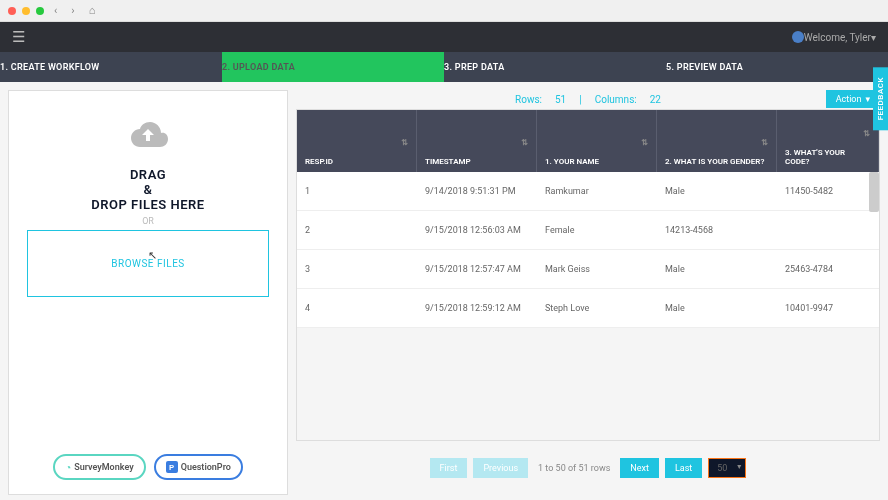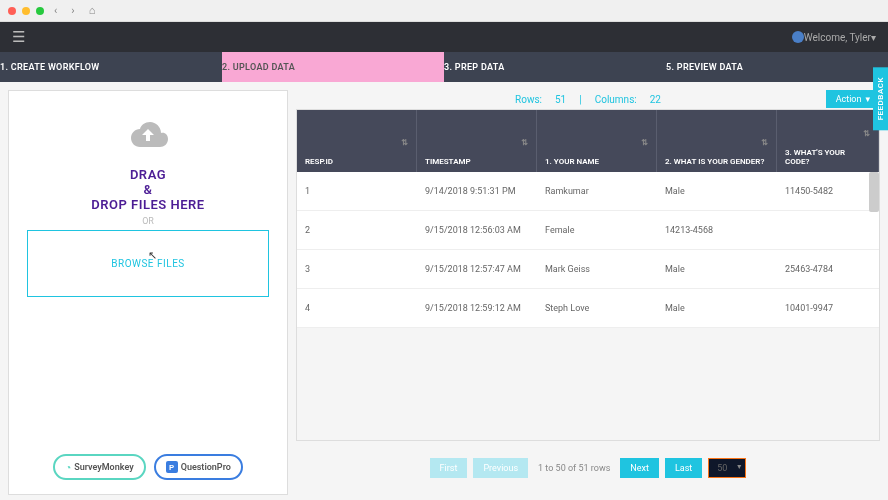--- a/index.html
+++ b/index.html
@@ -7,25 +7,25 @@
 .browser-chrome{height:22px;background:#f0f0f0;display:flex;align-items:center;padding:0 8px;gap:6px;border-bottom:1px solid #ddd}
 .dot{width:8px;height:8px;border-radius:50%}
 .dot-r{background:#ff5f56}.dot-y{background:#ffbd2e}.dot-g{background:#27c93f}
 .nav-btn{color:#888;font-size:11px;margin:0 4px;cursor:pointer}
 .topbar{background:#2d2f35;height:30px;display:flex;align-items:center;justify-content:space-between;padding:0 12px;color:#bbb}
 .hamburger{cursor:pointer;font-size:15px}
 .welcome{display:flex;align-items:center;font-size:10px;color:#aaa}
 .avatar{width:12px;height:12px;border-radius:50%;background:#4a7fc7}
 .tabs{display:flex;background:#fff}
 .tab{flex:1;padding:10px 0;font-size:9px;font-weight:600;color:#fff;background:#3d4351;cursor:pointer;letter-spacing:.3px}
-.tab.active{background:#f9a8d4;color:#555}
+.tab.active{background:#22c55e;color:#555}
 .content{display:flex;padding:8px;gap:8px;position:relative}
 .left-panel{width:280px;border:1px solid #ddd;background:#fff;display:flex;flex-direction:column;align-items:center;padding:30px 18px 14px;height:405px}
 .cloud-icon{color:#bbb;margin-bottom:10px}
-.drag-line{color:#4c1d95;font-size:13px;font-weight:600;letter-spacing:.5px;text-align:center}
+.drag-line{color:#0f172a;font-size:13px;font-weight:600;letter-spacing:.5px;text-align:center}
 .or-text{color:#bbb;font-size:9px;margin:4px 0}
 .browse-btn{width:100%;padding:27px;border:1px solid #1fc4e0;background:#fff;color:#1fc4e0;font-size:10px;font-weight:400;letter-spacing:.5px;cursor:pointer;position:relative}
 .cursor{position:absolute;left:50%;top:18px;font-size:11px;color:#333}
 .integ{margin-top:auto;display:flex;gap:8px}
 .integ-btn{padding:5px 10px;border-radius:14px;font-size:9px;font-weight:600;display:flex;align-items:center;gap:3px;cursor:pointer;background:#fff}
 .sm{border:2px solid #5ad6c1;color:#555}
 .qp{border:2px solid #3a7de0;color:#555}
 .right-panel{flex:1;display:flex;flex-direction:column;position:relative}
 .summary-row{display:flex;justify-content:center;align-items:flex-start;padding:4px 0;gap:13px;font-size:10px;position:relative}
 .summary-text{color:#1fc4e0}

